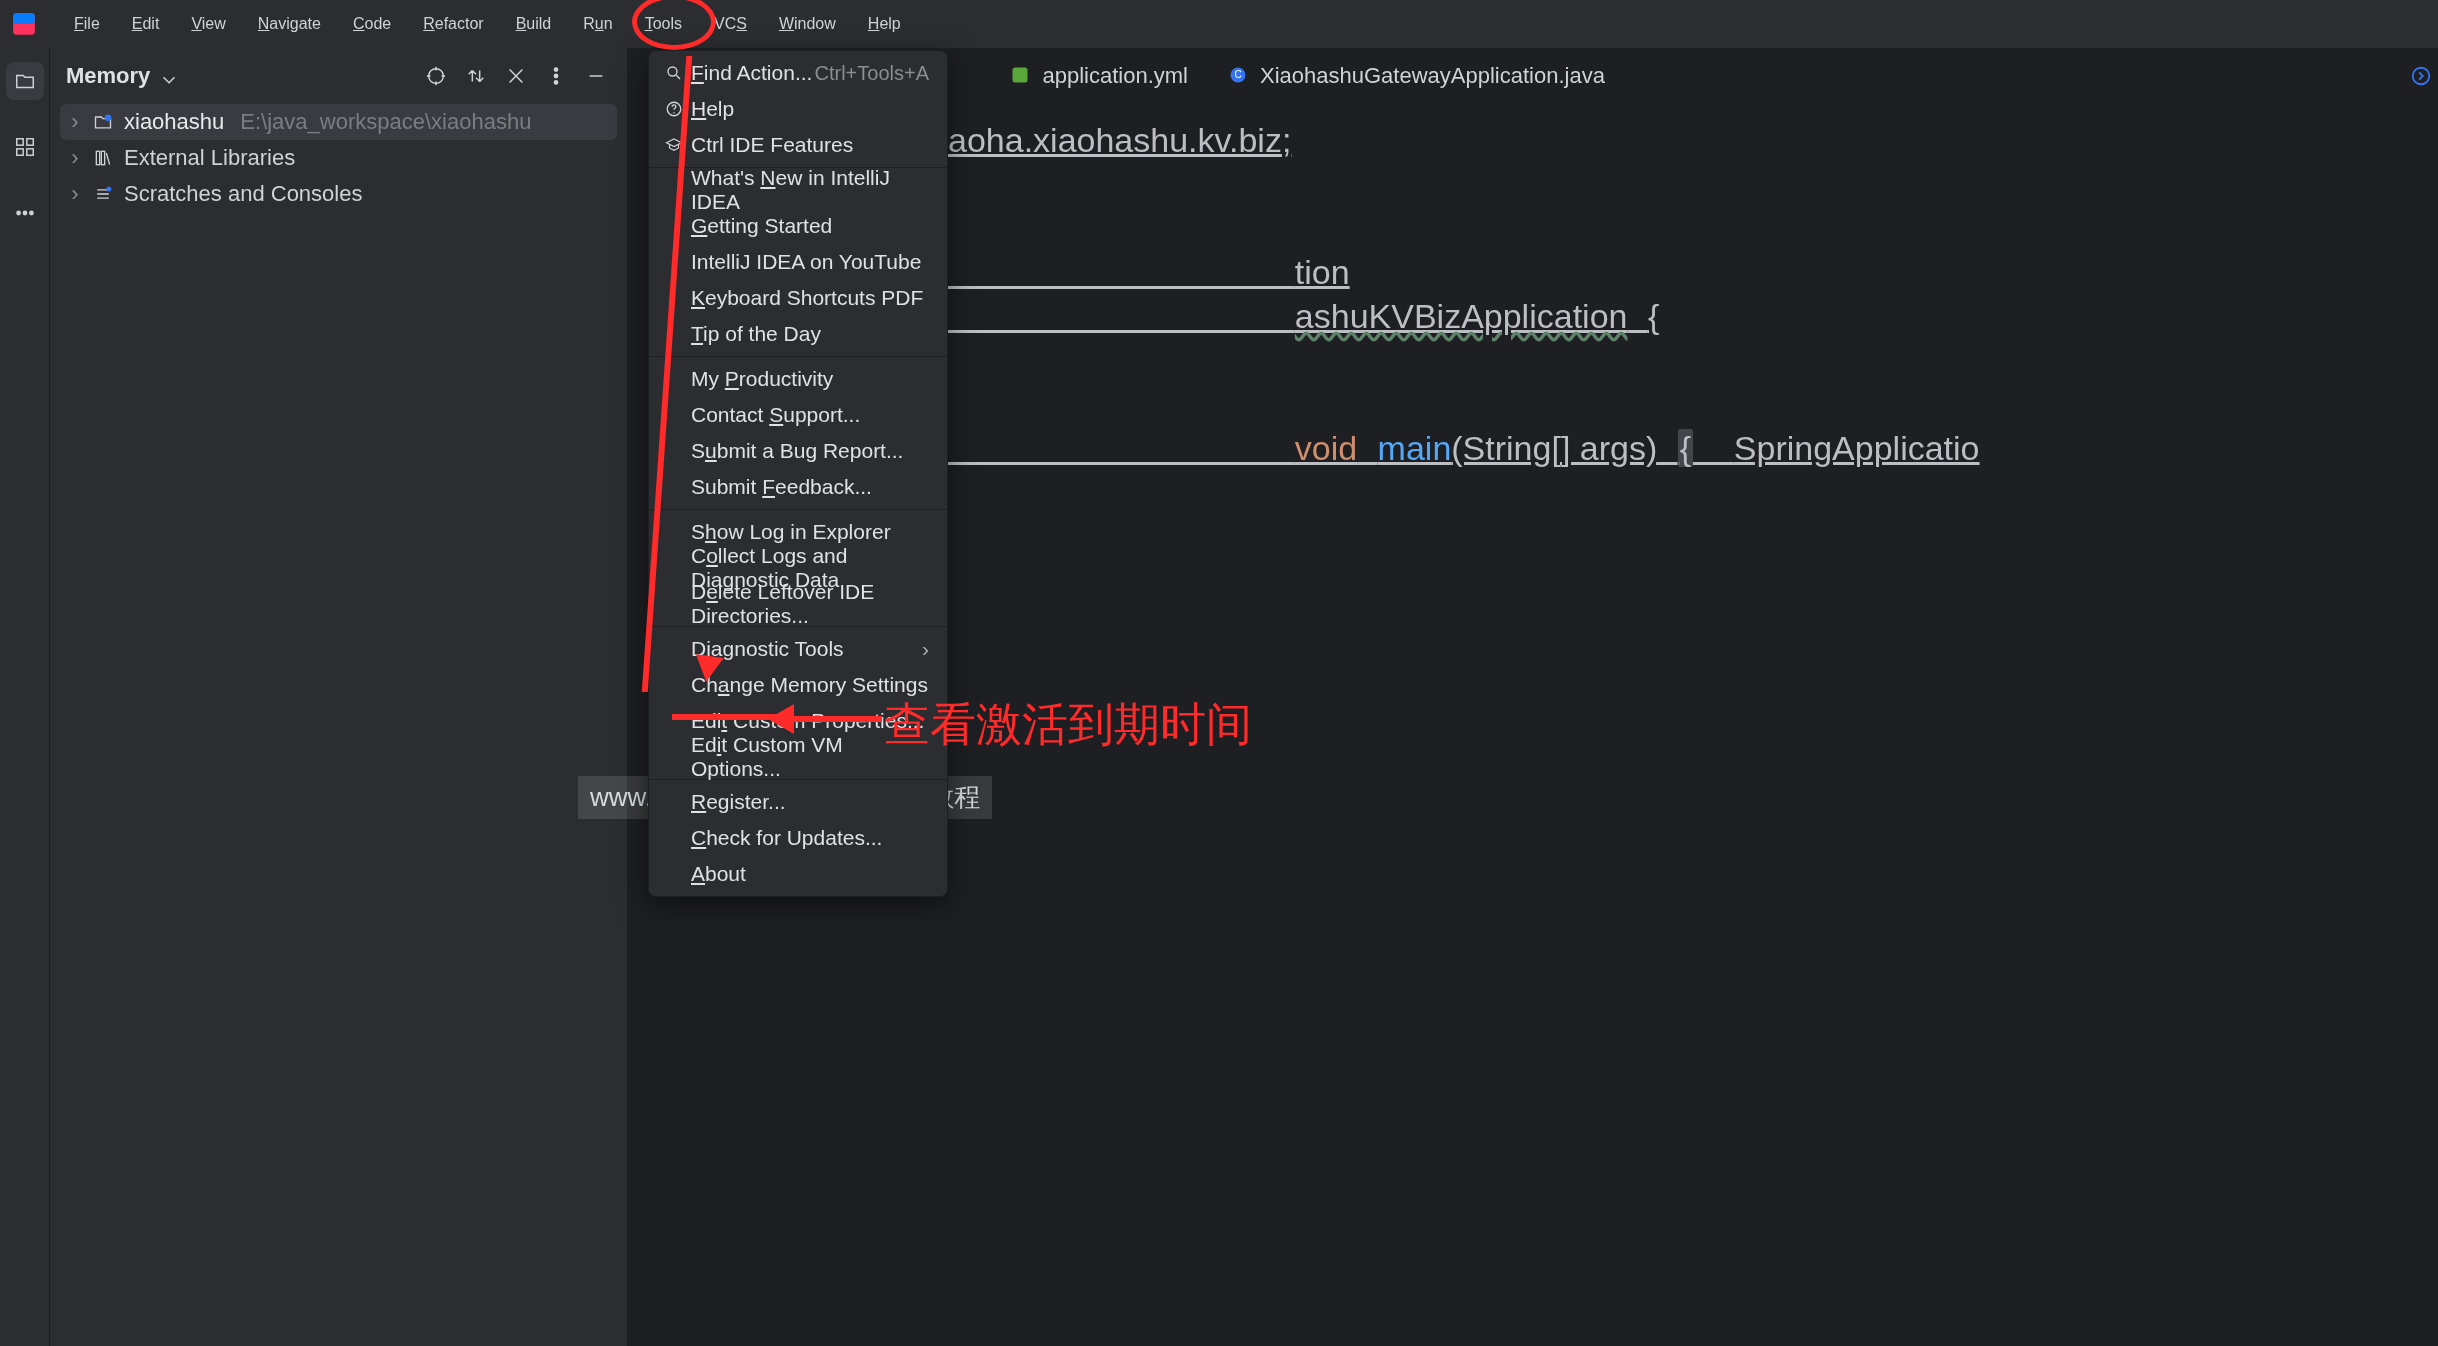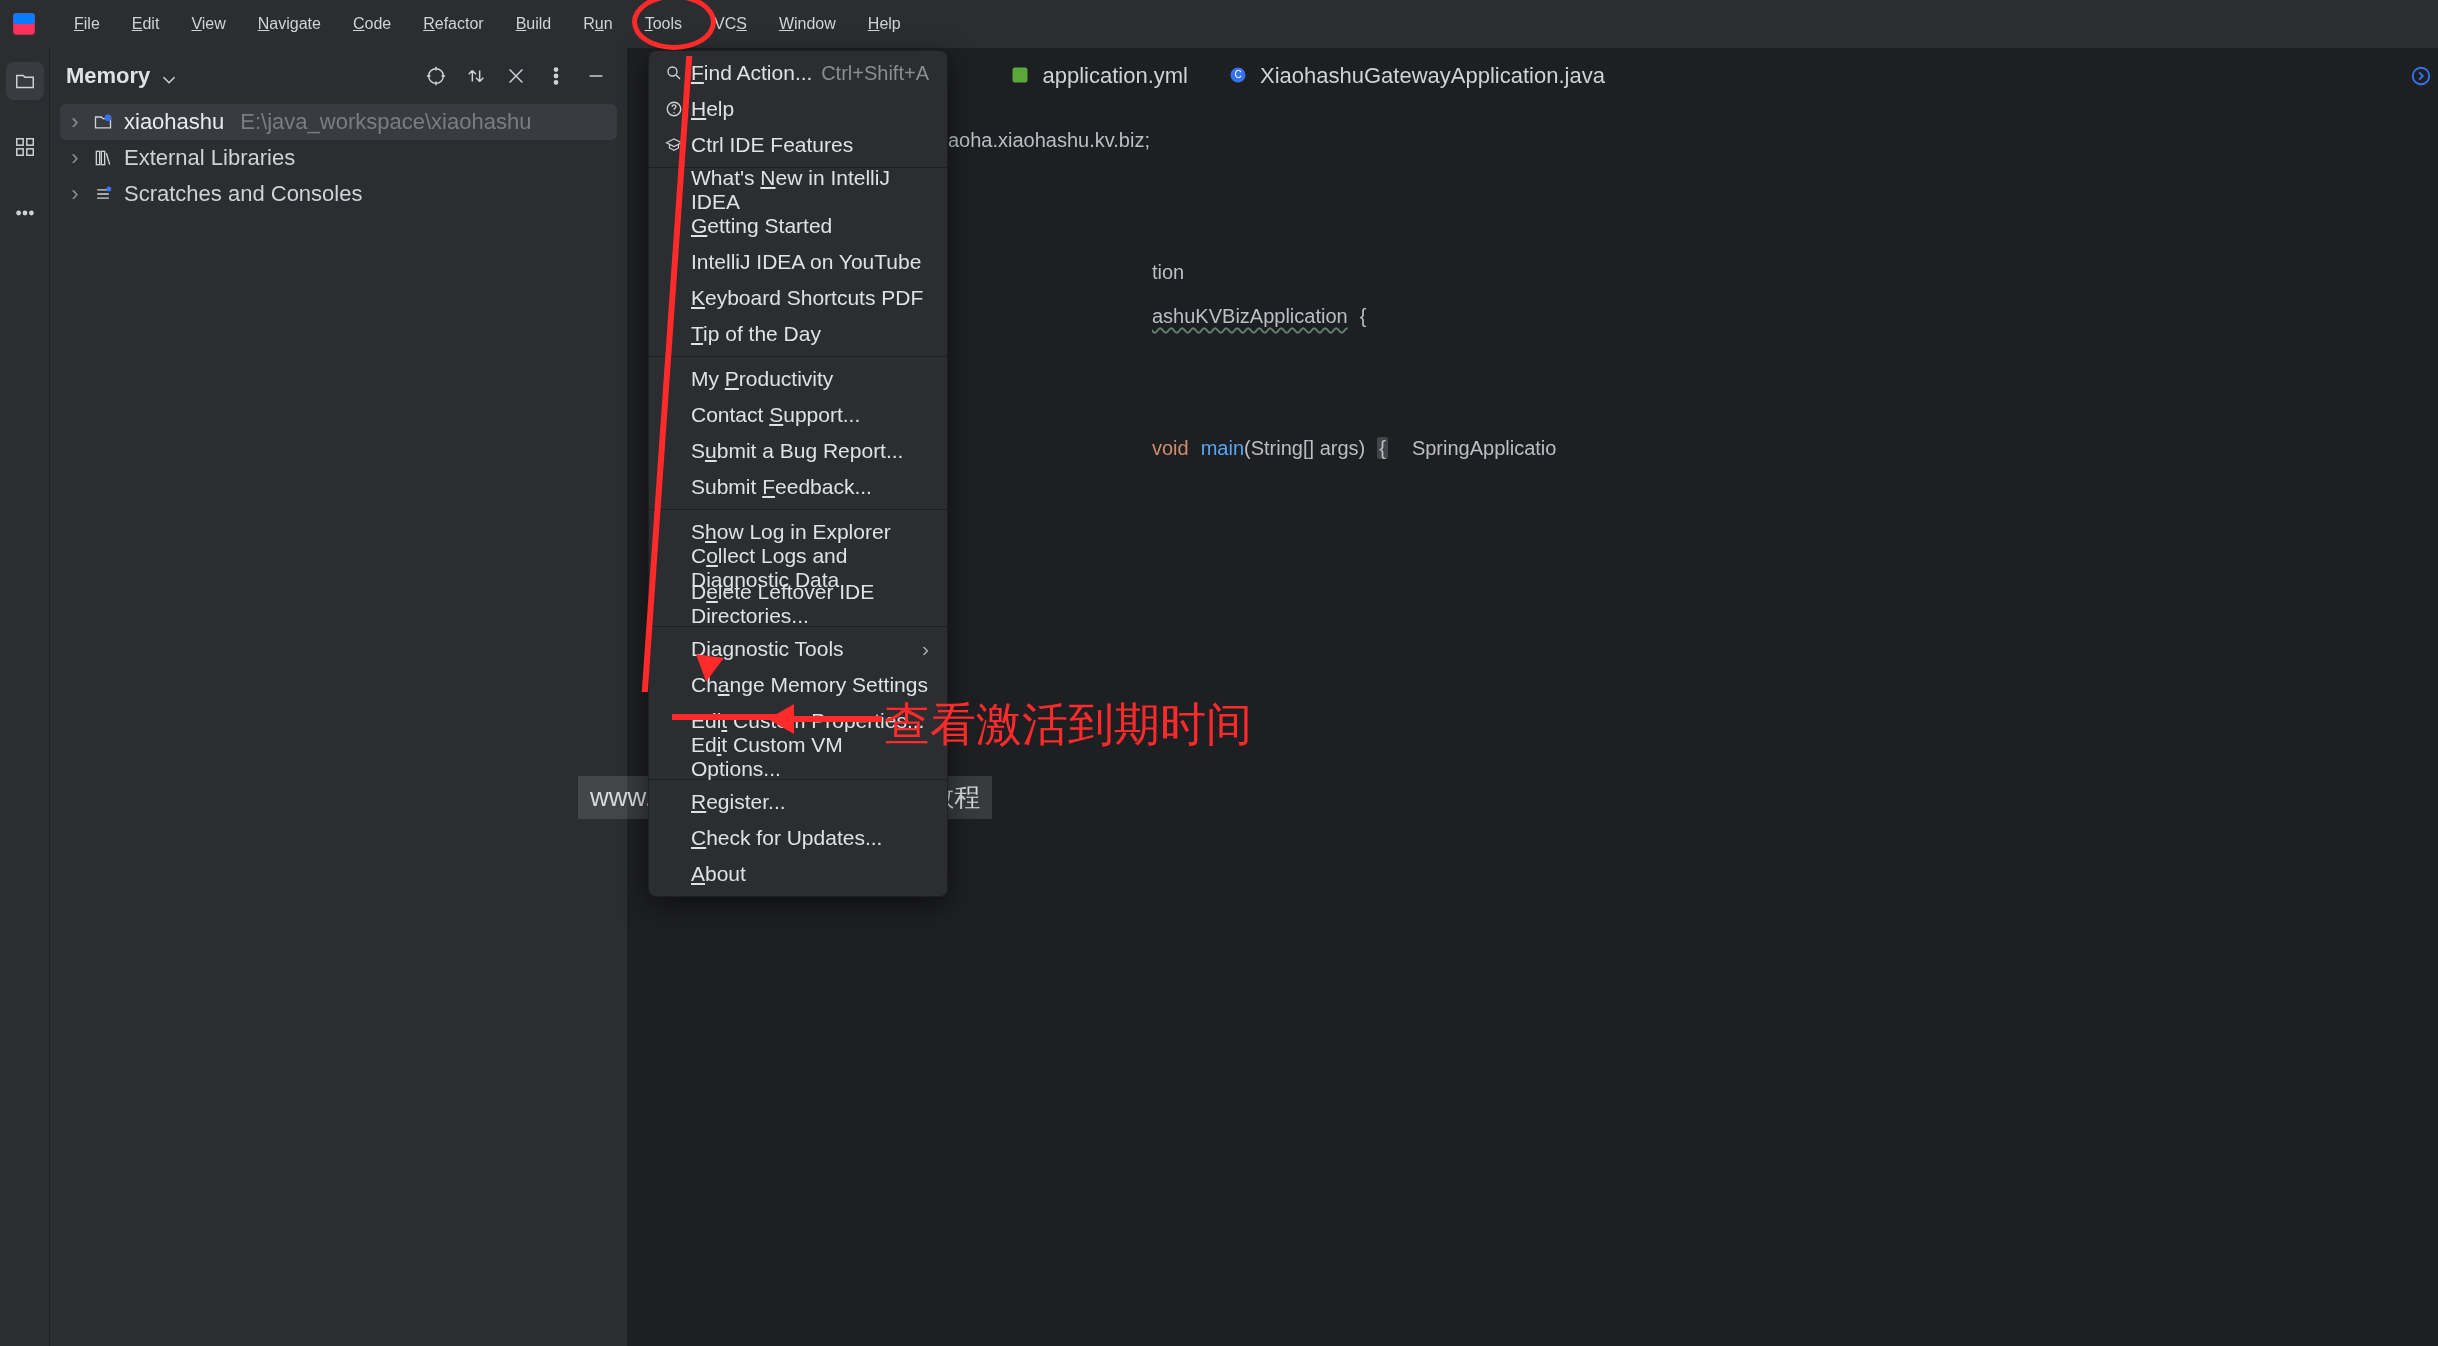--- a/index.html
+++ b/index.html
@@ -34,21 +34,21 @@
   .tree-row .node-icon { width: 22px; height: 22px; display:flex; align-items:center; justify-content:center; }
   .tree-row .bold { font-weight: 400; color:#e8eaed; }
   .tree-row .path { color:#7a7d82; margin-left: 6px; }
 
   
   .editor { position: absolute; left: 628px; top: 48px; right: 0; bottom: 0; background: #1e1f22; }
   .tabs { height: 56px; display:flex; align-items:flex-end; padding-left: 2px; font-size: 22px; color:#cfd2d6; }
   .tab { height: 56px; display:flex; align-items:center; padding: 0 20px; gap:10px; }
   .tab.extra { margin-left: 296px; }
   .tab-icon { width:22px; height:22px; }
-  .code { font-family: "JetBrains Mono", Consolas, monospace; font-size: 20px; line-height: 44px; padding: 14px 0 0 320px; white-space: pre; color:#bcbec4; }
+  .code { font-family: "JetBrains Mono", Consolas, monospace; font-size: 34px; line-height: 44px; padding: 14px 0 0 320px; white-space: pre; color:#bcbec4;text-decoration:underline; }
   .kw-type { color:#cf8e6d; }
   .fn      { color:#56a8f5; }
   .id      { color:#bcbec4; }
   .brace-hl{ background:#43454a; border-radius:2px; padding:0 2px; }
   .wavy    { text-decoration: underline wavy #5f826b; text-underline-offset: 4px; }
 
   
   .dropdown {
     position: absolute; left: 648px; top: 50px; width: 300px;
     background: #2b2d30; border: 1px solid #1e1f22; border-radius: 8px;
@@ -243,21 +243,21 @@
 
 <div class="dropdown" id="dropdown">
     <div class="dd-item">
       <span class="pre">
         <svg viewBox="0 0 24 24" width="18" height="18" fill="none" stroke="#cfd2d6" stroke-width="1.8">
           <circle cx="10" cy="10" r="6"></circle>
           <path d="M15 15l5 5"></path>
         </svg>
       </span>
       <span><span class="u">F</span>ind Action...</span>
-      <span class="sc">Ctrl+Shift+A</span>
+      <span class="sc">Ctrl+Tools+A</span>
     </div>
     <div class="dd-item">
       <span class="pre">
         <svg viewBox="0 0 24 24" width="18" height="18" fill="none" stroke="#cfd2d6" stroke-width="1.8">
           <circle cx="12" cy="12" r="9"></circle>
           <path d="M9.5 9a2.5 2.5 0 115 0c0 1.5-2.5 2-2.5 4"></path>
           <circle cx="12" cy="17" r="1" fill="#cfd2d6" stroke="none"></circle>
         </svg>
       </span>
       <span><span class="u">H</span>elp</span>

